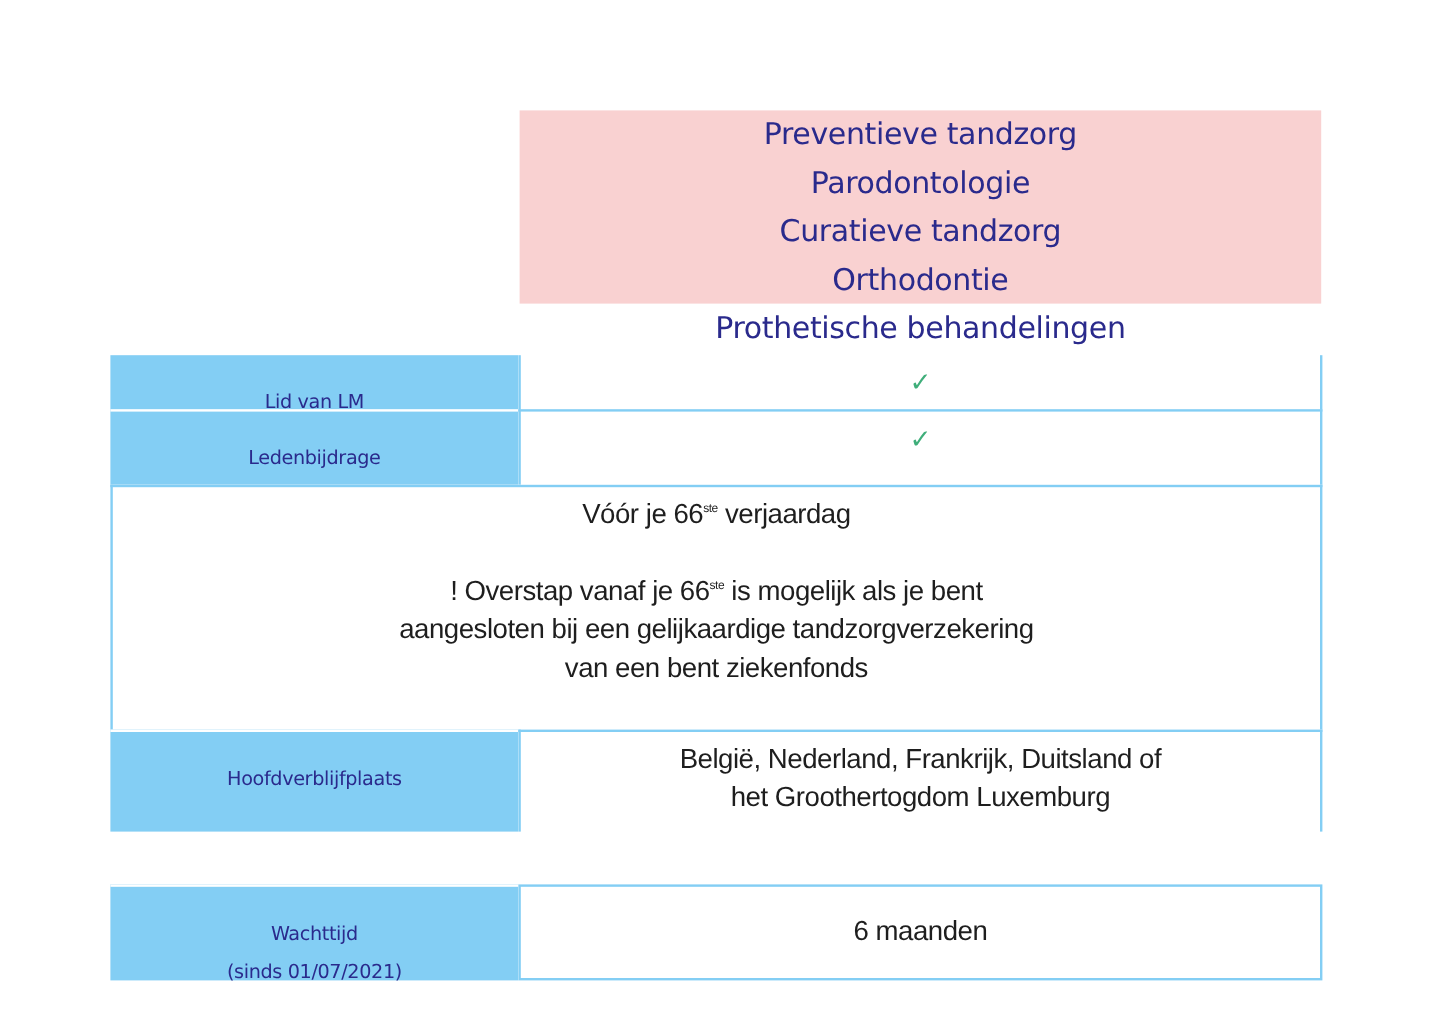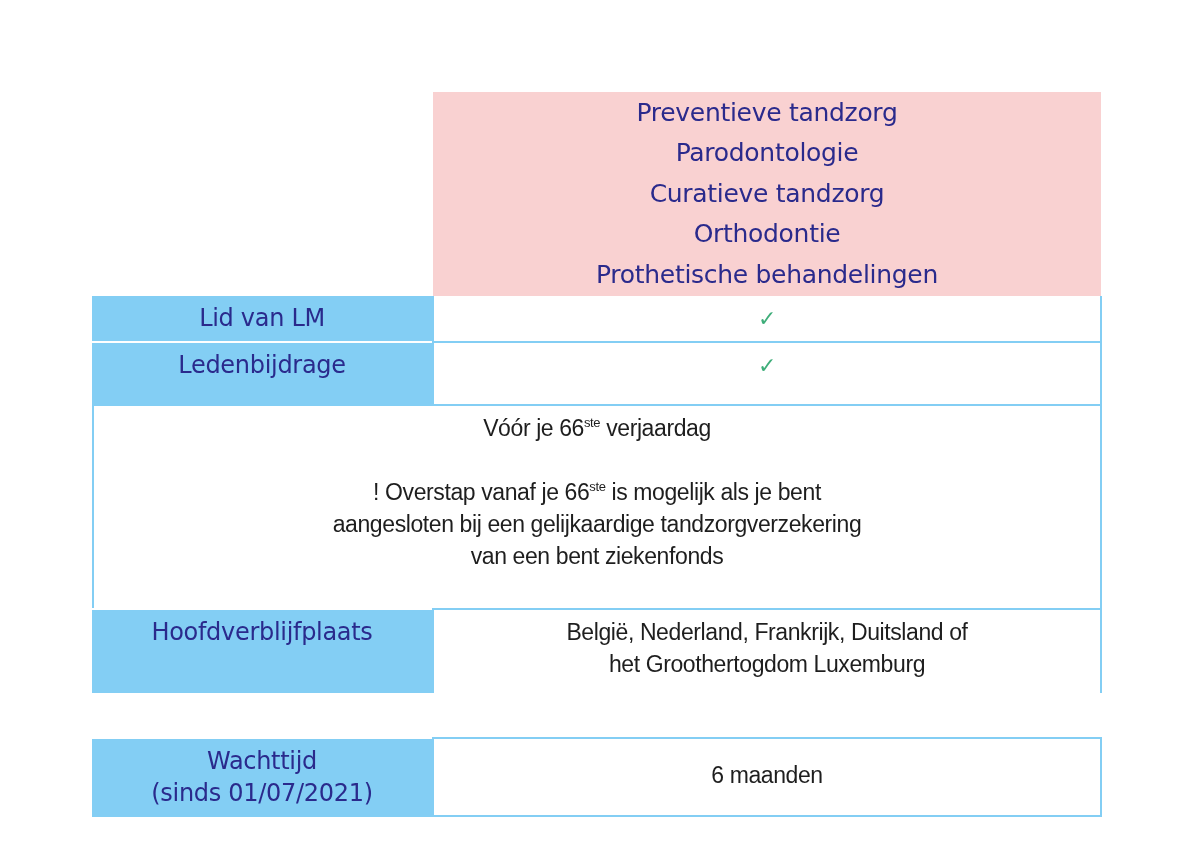--- a/index.html
+++ b/index.html
@@ -12,51 +12,51 @@
       height: 844px;
       position: relative;
       overflow: hidden;
       font-family: "DejaVu Sans", sans-serif;
     }
     .header-cell {
       position: absolute;
       left: 433px;
       top: 92px;
       width: 668px;
-      height: 204px;
+      height: 161px;
       background: #f9d1d1;
       display: flex;
       flex-direction: column;
       align-items: center;
-      justify-content: center;
+      justify-content: space-between;
       color: #2a2a8c;
       font-size: 25px;
       line-height: 40.5px;
       letter-spacing: -0.3px;
     }
     .table {
       position: absolute;
       left: 92px;
       top: 296px;
       width: 1010px;
     }
     .row {
       display: flex;
       width: 100%;
     }
     .label-cell {
       width: 340px;
       background: #83cef4;
       color: #2a2a8c;
-      font-size: 24px;
+      font-size: 16px;
       line-height: 32px;
       text-align: center;
       box-sizing: border-box;
       border-top: 2px solid #ffffff;
-      padding-top: 6px;
+      padding-top: 23px;
       letter-spacing: -0.3px;
     }
     .row:first-child .label-cell {
       border-top: none;
     }
     .value-cell {
       flex: 1;
       background: #ffffff;
       box-sizing: border-box;
       border-left: 2px solid #83cef4;
@@ -84,21 +84,21 @@
     .row-5 { height: 80px; margin-top: 44px; }
     .check {
       color: #3fae7a;
       font-size: 22px;
       line-height: 32px;
       display: inline-block;
     }
     .line { display: block; }
     .gap { display: block; height: 32px; }
     sup {
-      font-size: 13px;
+      font-size: 10px;
       vertical-align: 9px;
       line-height: 0;
     }
     .row-5 .value-cell {
       padding-top: 20px;
     }
   </style>
 </head>
 <body>
 

